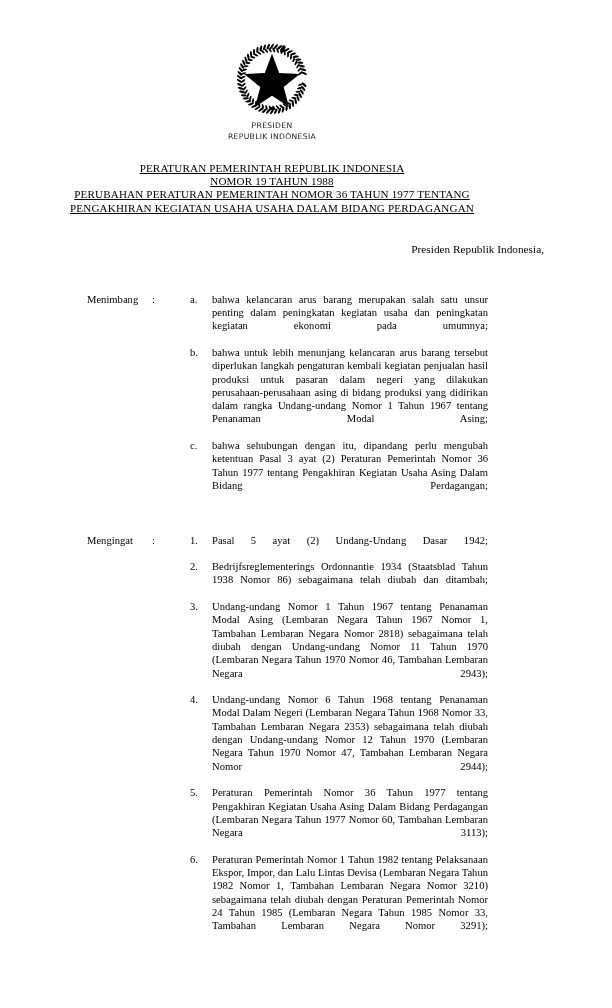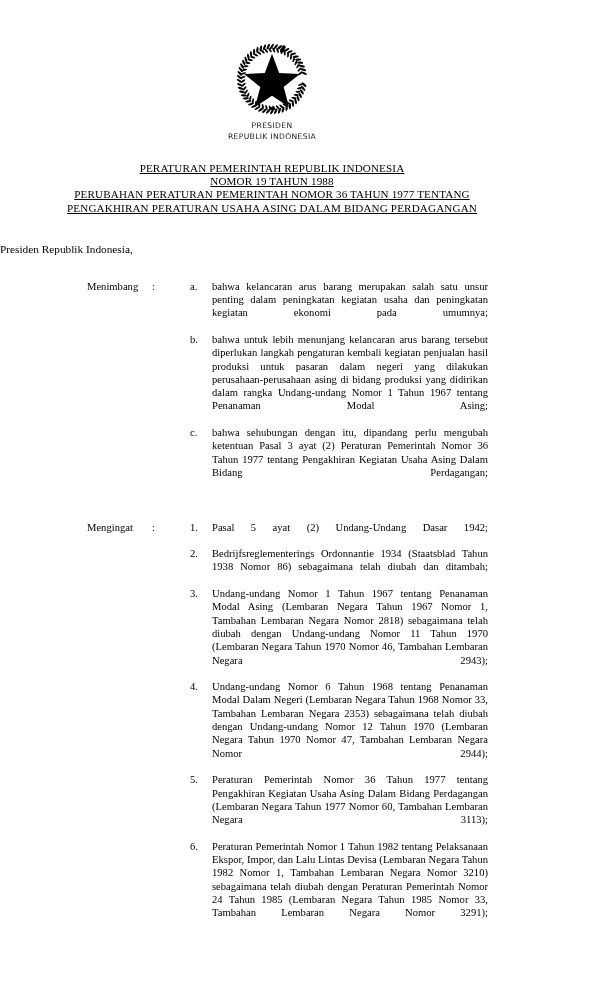--- a/index.html
+++ b/index.html
@@ -58,32 +58,32 @@
     text-decoration: underline;
   }
   .title-block .tline {
     display: block;
     white-space: nowrap;
   }
 
   
   .opening {
     margin-top: 27px;
-    text-align: left;
+    text-align: right;
     font-size: 11.3px;
     line-height: 14px;
   }
 
   
   .section {
     position: relative;
     padding-left: 87px;
     padding-right: 56px;
   }
-  .section.menimbang { margin-top: 24px; }
+  .section.menimbang { margin-top: 37px; }
   .section.mengingat { margin-top: 28px; }
 
   .section-label {
     position: absolute;
     left: 87px;
     top: 0;
     width: 64px;
     font-size: 10.6px;
     line-height: 13.3px;
     white-space: nowrap;
@@ -262,21 +262,21 @@
     <div class="masthead-lines">
       <div>PRESIDEN</div>
       <div>REPUBLIK INDONESIA</div>
     </div>
   </div>
 
   <div class="title-block">
     <span class="tline">PERATURAN PEMERINTAH REPUBLIK INDONESIA</span>
     <span class="tline">NOMOR 19 TAHUN 1988</span>
     <span class="tline">PERUBAHAN PERATURAN PEMERINTAH NOMOR 36 TAHUN 1977 TENTANG</span>
-    <span class="tline">PENGAKHIRAN PERATURAN USAHA ASING DALAM BIDANG PERDAGANGAN</span>
+    <span class="tline">PENGAKHIRAN KEGIATAN USAHA USAHA DALAM BIDANG PERDAGANGAN</span>
   </div>
 
   <div class="opening">Presiden Republik Indonesia,</div>
 
   <div class="section menimbang">
     <div class="section-label">Menimbang</div>
     <div class="section-colon">:</div>
     <ul class="items">
       <li class="item">
         <span class="item-marker">a.</span>

